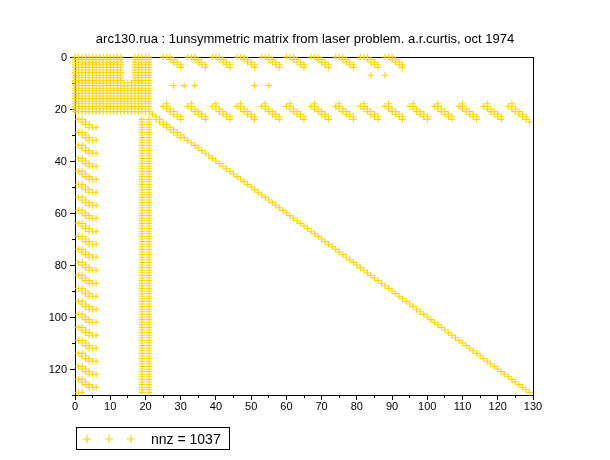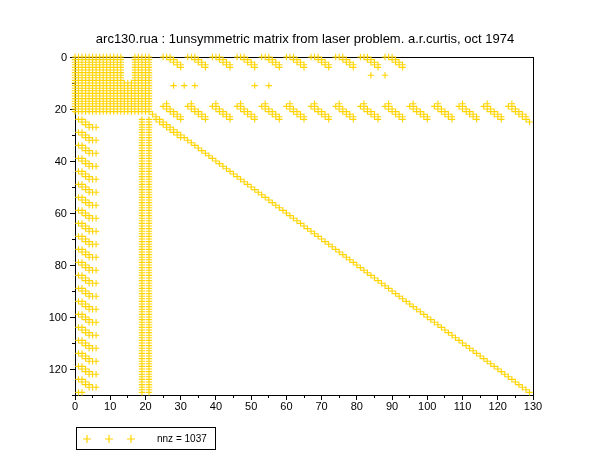--- a/index.html
+++ b/index.html
@@ -10,21 +10,21 @@
   .chart-title{
     position:absolute;left:0;top:31px;width:100%;text-align:center;
     font-size:13px;color:#000;white-space:nowrap;
   }
   #plot{position:absolute;left:0;top:0;}
   .legend{
     position:absolute;left:76px;top:427px;height:21px;min-width:110px;
     border:1px solid #000;background:#fff;display:flex;align-items:center;
     padding:0 8px 0 2px;
   }
-  .legend-label{font-size:10px;color:#000;margin-left:20px;white-space:nowrap;}
+  .legend-label{font-size:14px;color:#000;margin-left:14px;white-space:nowrap;}
 </style>
 </head>
 <body>
 
 <div class="figure">
   <div class="chart-title">arc130.rua : 1unsymmetric matrix from laser problem. a.r.curtis, oct 1974</div>
 
   <svg id="plot" width="610" height="460" xmlns="http://www.w3.org/2000/svg">
       <rect x="75" y="57" width="458" height="338" fill="none" stroke="#000000" stroke-width="1" shape-rendering="crispEdges"></rect>
       <path d="M75.0 395v5M92.6 395v3M110.2 395v5M127.8 395v3M145.5 395v5M163.1 395v3M180.7 395v5M198.3 395v3M215.9 395v5M233.5 395v3M251.2 395v5M268.8 395v3M286.4 395v5M304.0 395v3M321.6 395v5M339.2 395v3M356.8 395v5M374.5 395v3M392.1 395v5M409.7 395v3M427.3 395v5M444.9 395v3M462.5 395v5M480.2 395v3M497.8 395v5M515.4 395v3M533.0 395v5M75 57.0h-5M75 83.0h-3M75 109.0h-5M75 135.0h-3M75 161.0h-5M75 187.0h-3M75 213.0h-5M75 239.0h-3M75 265.0h-5M75 291.0h-3M75 317.0h-5M75 343.0h-3M75 369.0h-5M75 395.0h-3" stroke="#000000" stroke-width="1" fill="none" shape-rendering="crispEdges"></path>

